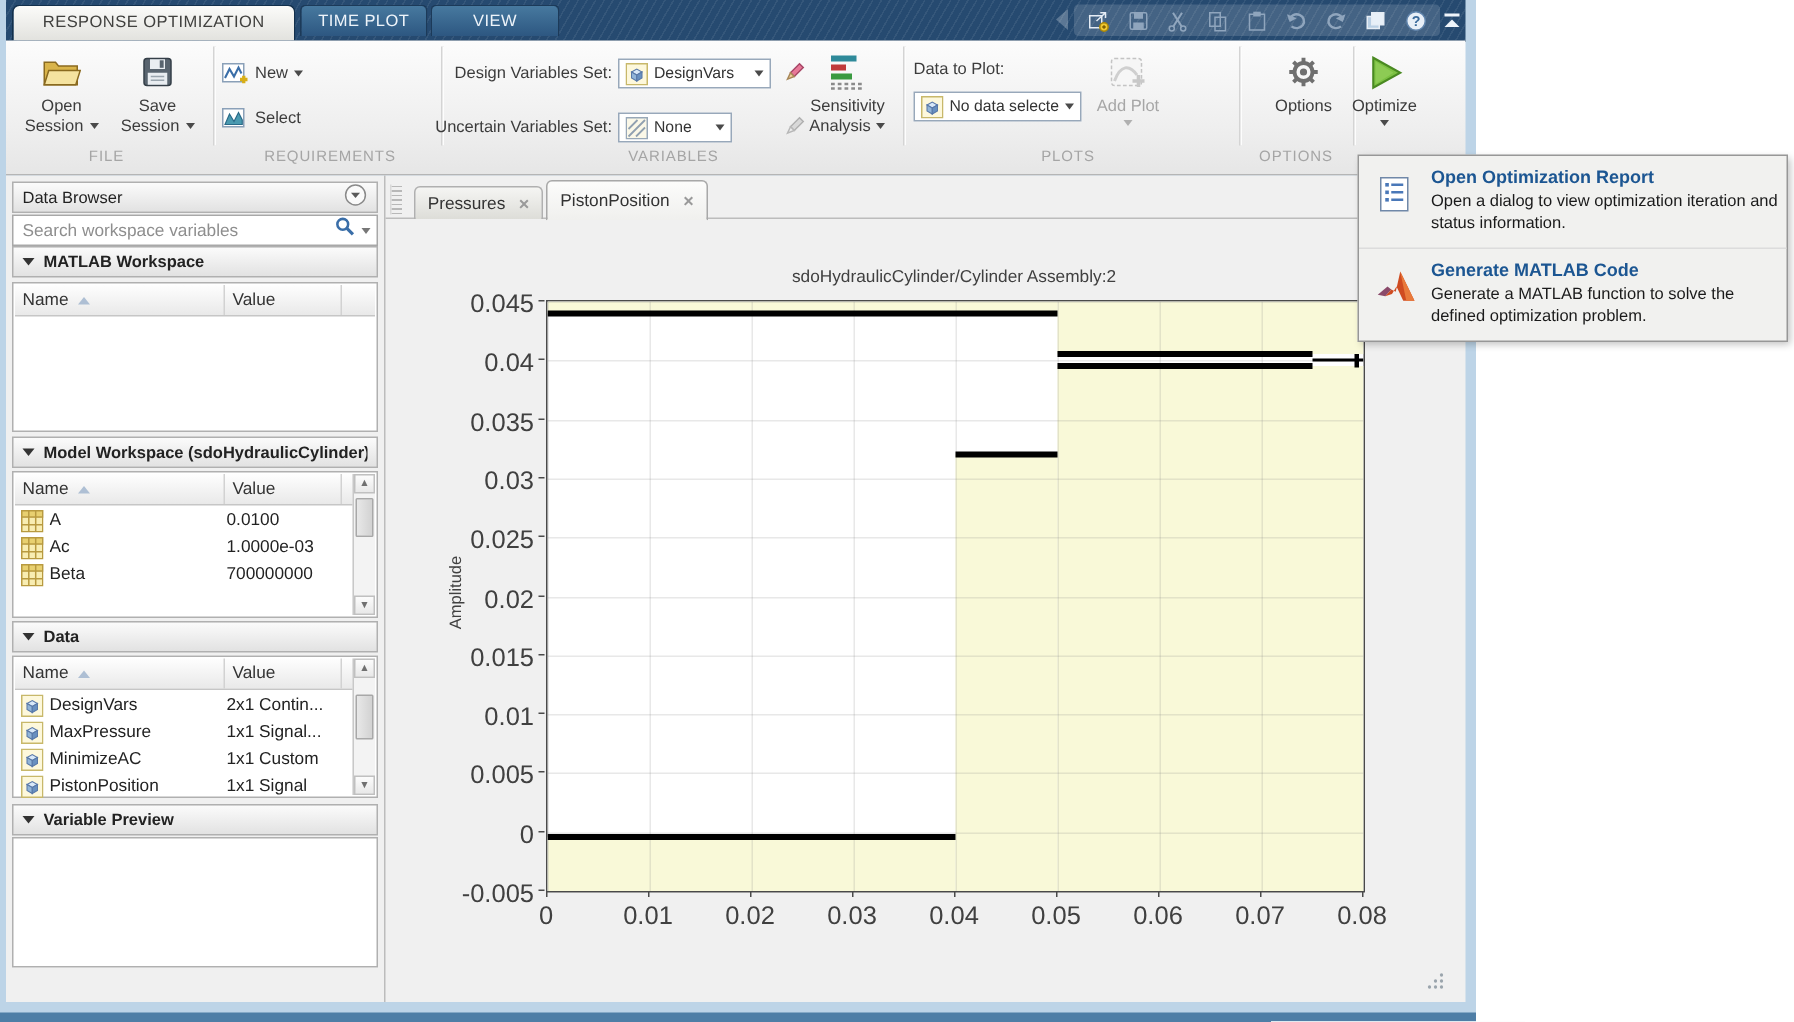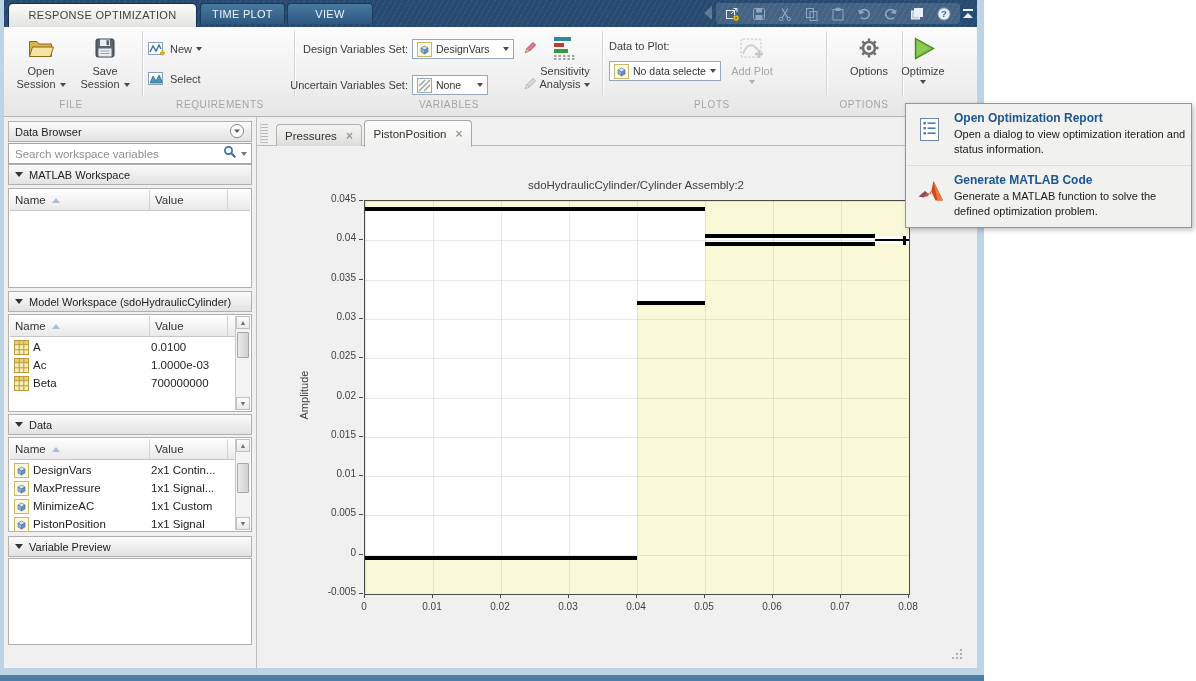--- a/index.html
+++ b/index.html
@@ -53,21 +53,21 @@
 
   
   #main{position:absolute;left:4px;top:117px;width:973px;height:551px;background:#f0f0f0;}
   #panel-divider{position:absolute;left:252px;top:0;width:1px;height:551px;background:#bcbcbc;}
 
   
   .db-box{position:absolute;left:4px;width:244px;background:#fff;border:1px solid #b0b0b0;box-sizing:border-box;}
   .db-header{position:absolute;left:4px;width:244px;height:21px;box-sizing:border-box;
      background:linear-gradient(#fbfbfb,#e2e2e2);border:1px solid #b0b0b0;display:flex;align-items:center;
      padding:0 6px;font-size:11px;color:#222;}
-  .db-header.bold{font-weight:normal;}
+  .db-header.bold{font-weight:bold;}
   .db-header .tri{width:0;height:0;border-left:4px solid transparent;border-right:4px solid transparent;
      border-top:5px solid #333;margin-right:6px;flex:none;}
   #db-search{position:absolute;left:4px;top:26px;width:244px;height:21px;box-sizing:border-box;background:#fff;
      border:1px solid #a8a8a8;display:flex;align-items:center;padding:0 4px;}
   #db-search input{flex:1;border:none;outline:none;font-size:11.5px;color:#333;font-family:"Liberation Sans",sans-serif;background:transparent;}
   #db-search input::placeholder{color:#8e8e8e;}
   .tbl-colrow{position:absolute;left:1px;right:1px;top:1px;height:20px;display:flex;
      background:linear-gradient(#fefefe,#e9e9e9);border-bottom:1px solid #c6c6c6;font-size:11.5px;color:#333;}
   .tbl-col{display:flex;align-items:center;padding:0 5px;border-right:1px solid #d2d2d2;box-sizing:border-box;}
   .sort-tri{width:0;height:0;border-left:4px solid transparent;border-right:4px solid transparent;
@@ -93,21 +93,21 @@
   .doc-tab.active{top:3px;height:27px;background:linear-gradient(#fcfcfb,#f0f0ee);border:1px solid #a8a8a8;
      border-bottom:1px solid #f0f0ee;border-radius:4px 4px 0 0;z-index:2;}
   .tab-close{margin-left:9px;color:#9a9a9a;font-size:12px;font-weight:bold;line-height:10px;}
 
   
   #plot-axes{position:absolute;background:#fff;border:1px solid #4a4a4a;box-sizing:content-box;overflow:hidden;}
   .region{position:absolute;}
   .gl{position:absolute;background:rgba(125,125,125,.18);}
   .bound{position:absolute;background:#000;}
   .tickmark{position:absolute;background:#4a4a4a;}
-  .ticklabel{position:absolute;font-size:10px;color:#404040;white-space:nowrap;}
+  .ticklabel{position:absolute;font-size:17px;color:#404040;white-space:nowrap;}
   #chart-title{position:absolute;font-size:11.5px;color:#404040;text-align:center;}
   #chart-xlabel{position:absolute;font-size:11px;color:#404040;text-align:center;}
   #chart-ylabel{position:absolute;font-size:11px;color:#404040;transform:rotate(-90deg);transform-origin:center;text-align:center;}
 
   #resize-grip{position:absolute;left:946px;top:530px;width:14px;height:14px;}
 
   
   #optimize-menu{position:absolute;left:905px;top:103px;width:287px;background:#f1f1ef;
      border:1px solid #979797;box-shadow:2px 2px 5px rgba(0,0,0,.25);z-index:20;box-sizing:border-box;}
   .pitem{position:relative;padding:7px 6px 7px 48px;min-height:47px;cursor:default;}

